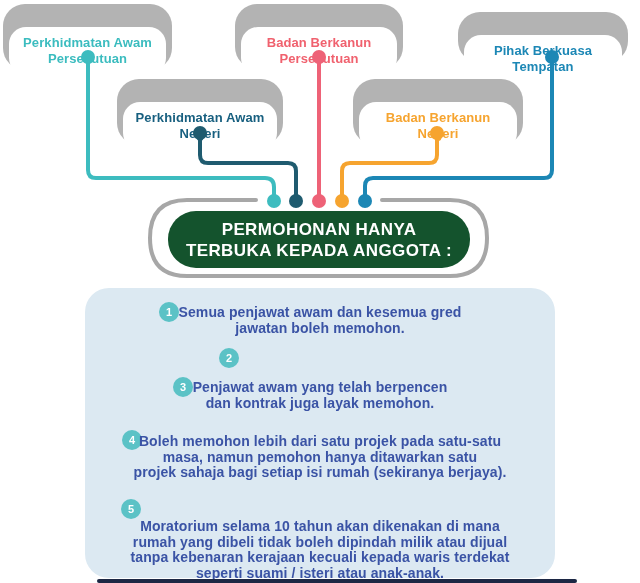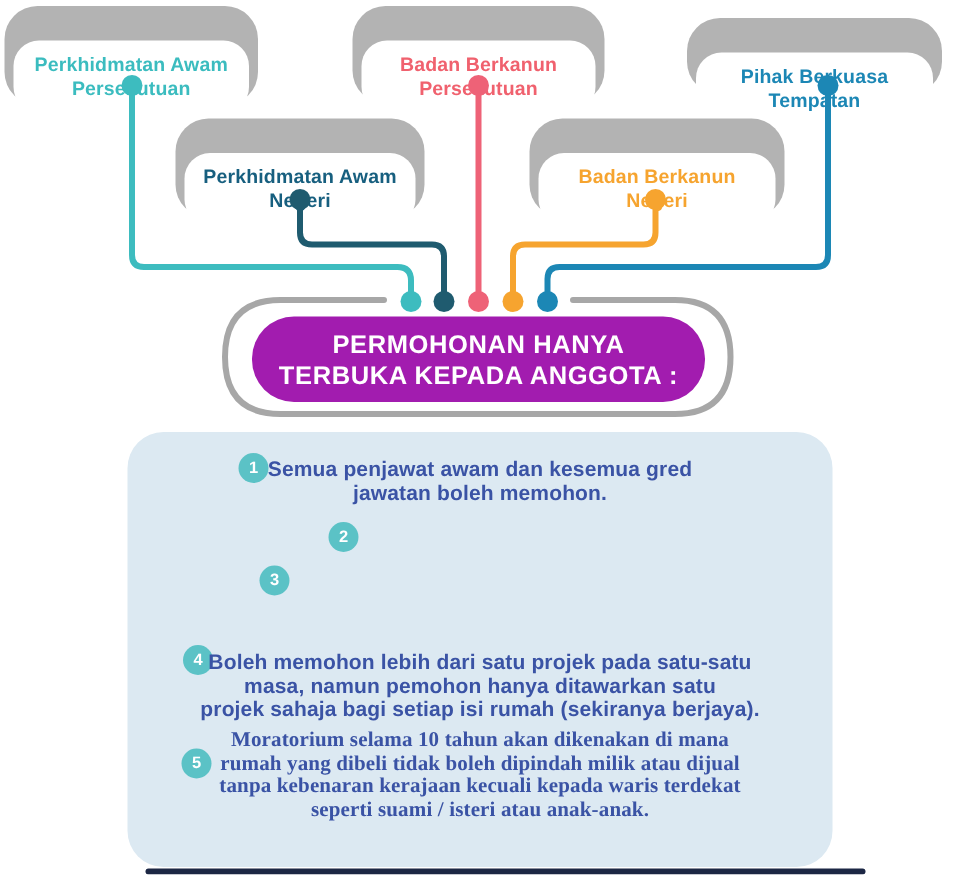--- a/index.html
+++ b/index.html
@@ -40,21 +40,21 @@
   .c-blue    {color:#1c87b5;}
   .c-darkteal{color:#175f7f;}
   .c-orange  {color:#f6a42f;}
 
   
   svg.wires{position:absolute;left:0;top:0;z-index:2;}
 
   
   .banner{
     position:absolute;left:168px;top:211px;width:302px;height:57px;
-    background:#a21caf;border-radius:28px;
+    background:#14532d;border-radius:28px;
     display:flex;align-items:center;justify-content:center;
     color:#ffffff;text-align:center;
     font-size:17px;line-height:21px;letter-spacing:.4px;
     z-index:3;
   }
 
   
   .panel{
     position:absolute;left:85px;top:288px;width:470px;height:290px;
     background:#dce9f2;border-radius:24px;
@@ -65,21 +65,21 @@
     box-sizing:border-box;padding:0 14px;
     color:#3a53a5;text-align:center;
     font-size:14px;line-height:15.5px;letter-spacing:.1px;
   }
   .num{
     position:absolute;width:20px;height:20px;border-radius:50%;
     background:#5bc2c6;color:#ffffff;
     display:flex;align-items:center;justify-content:center;
     font-size:11px;
   }
-  .t1{top:17px;text-align:center;}  .t2{top:63px;}  .t3{top:92px;}  .t4{top:146px;} .t5{top:198px;font-family:Liberation Serif, serif;}
+  .t1{top:17px;text-align:center;}  .t2{top:63px;}  .t3{top:92px;}  .t4{top:146px;} .t5{top:231px;}
   .n1{left:74px;top:14px;}  .n2{left:134px;top:60px;} .n3{left:88px;top:89px;}
   .n4{left:37px;top:142px;} .n5{left:36px;top:211px;}
 
   .footer-bar{
     position:absolute;left:97px;top:579px;width:480px;height:4px;
     background:#1c2744;border-radius:2px;z-index:0;
   }
 </style>
 </head>
 <body>
@@ -132,20 +132,22 @@
 TERBUKA KEPADA ANGGOTA :</div>
 
 <div class="panel">
   <span class="num n1">1</span>
   <div class="item-text pre t1">Semua penjawat awam dan kesemua gred
 jawatan boleh memohon.</div>
 
   <span class="num n2">2</span>
 
   <span class="num n3">3</span>
+  <div class="item-text pre t3">Penjawat awam yang telah berpencen
+dan kontrak juga layak memohon.</div>
 
   <span class="num n4">4</span>
   <div class="item-text pre t4">Boleh memohon lebih dari satu projek pada satu-satu
 masa, namun pemohon hanya ditawarkan satu
 projek sahaja bagi setiap isi rumah (sekiranya berjaya).</div>
 
   <span class="num n5">5</span>
   <div class="item-text pre t5">Moratorium selama 10 tahun akan dikenakan di mana
 rumah yang dibeli tidak boleh dipindah milik atau dijual
 tanpa kebenaran kerajaan kecuali kepada waris terdekat

